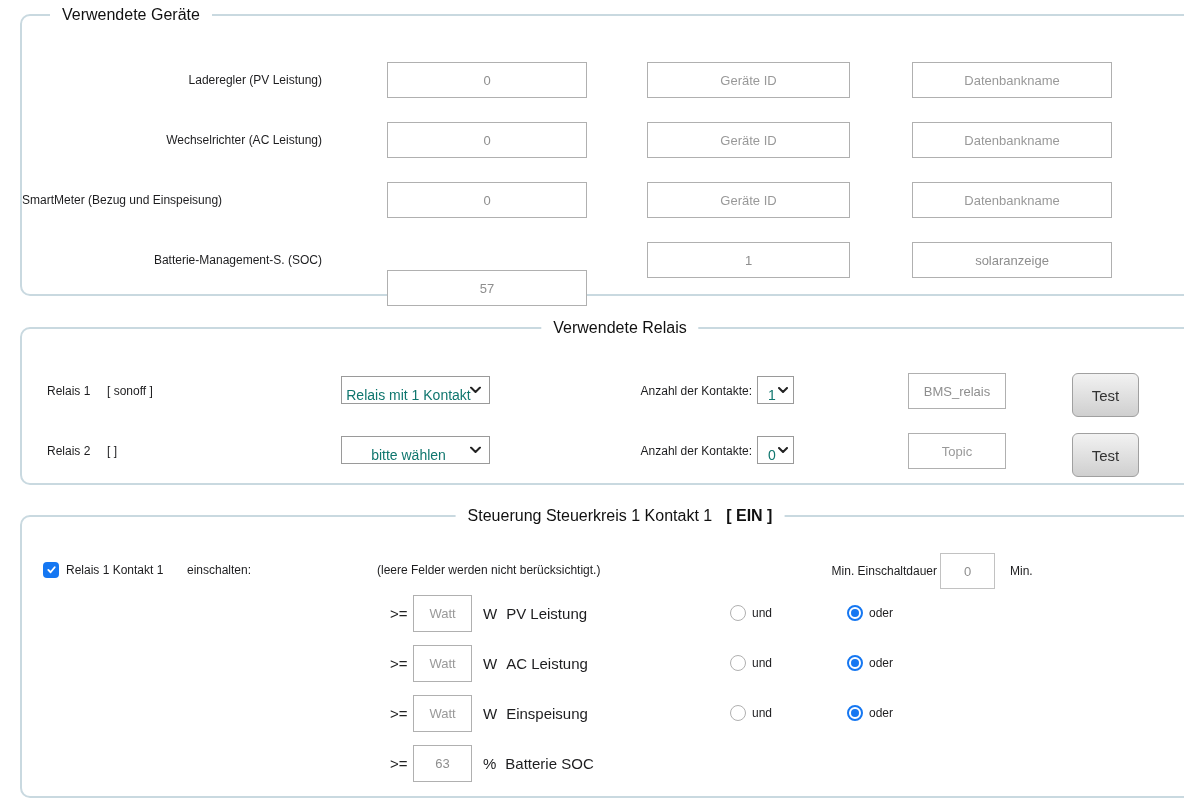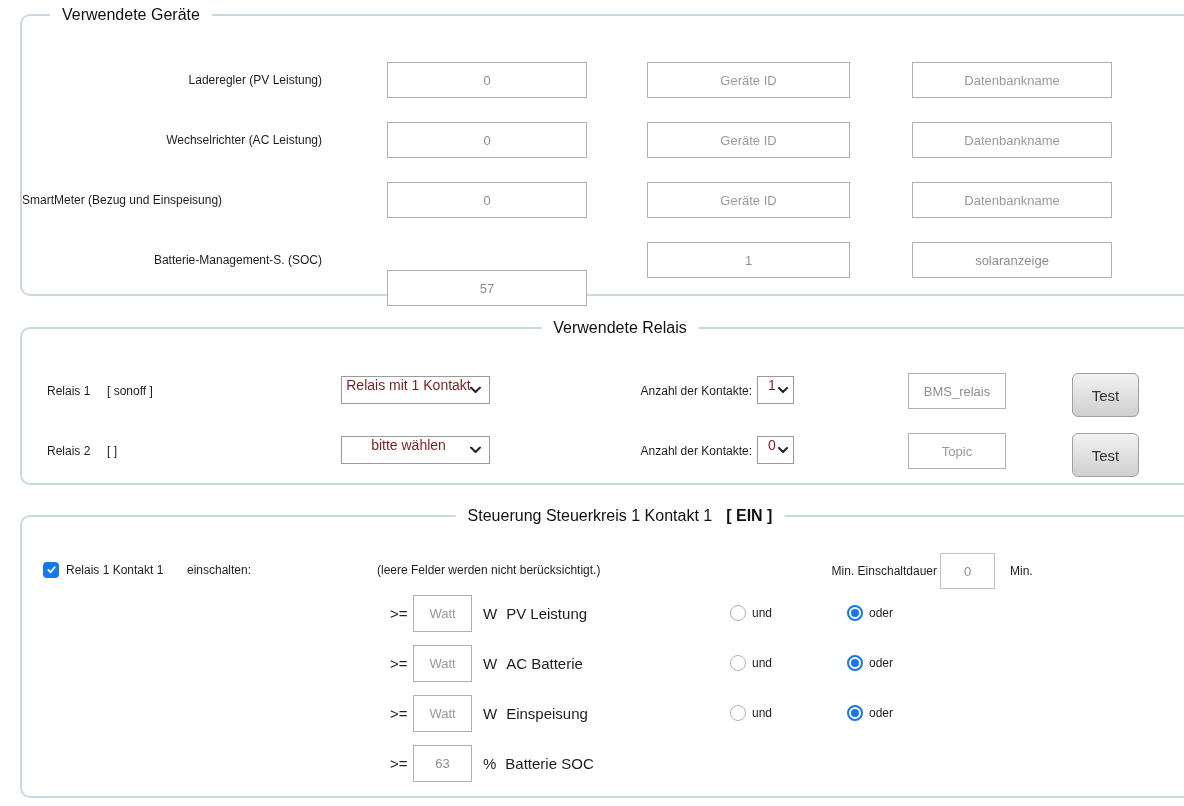--- a/index.html
+++ b/index.html
@@ -14,21 +14,21 @@
   .legend .state { font-weight: bold; margin-left: 14px; }
 
   .lbl { position: absolute; font-size: 12px; color: #1d1d1f; white-space: nowrap; }
 
   input.box { position: absolute; border: 1px solid #b0b0b0; background: #fff;
     text-align: center; font-family: "Liberation Sans", sans-serif;
     font-size: 13px; color: #8e8e8e; outline: none; }
   input.box::placeholder { color: #999; opacity: 1; }
 
   .selectbox { position: absolute; border: 1px solid #9a9a9a; background: #fff; height: 28px;
-    display: flex; align-items: flex-start; justify-content: center; font-size: 14px; color: #7f1d1d;
+    display: flex; align-items: flex-end; justify-content: center; font-size: 14px; color: #0f766e;
     cursor: default; }
   .selectbox .chev { position: absolute; right: 8px; top: 50%; transform: translateY(-50%); display: flex; }
   .selectbox.mini { justify-content: flex-start; padding-left: 10px; }
 
   .btn { position: absolute; width: 67px; height: 44px; border: 1px solid #a0a0a0; border-radius: 6px;
     background: linear-gradient(#f2f2f2, #cfcfcf); font-size: 15px; color: #333;
     font-family: "Liberation Sans", sans-serif; cursor: pointer; }
 
   .checkbox { position: absolute; width: 16px; height: 16px; border-radius: 4px;
     background: #1577f2; display: flex; align-items: center; justify-content: center; cursor: pointer; }
@@ -159,21 +159,21 @@
     <div class="lbl" style="left:730px; top:88px; line-height:17px;">und</div>
     <div class="radio on" style="left:825px; top:88px;"></div>
     <div class="lbl" style="left:847px; top:88px; line-height:17px;">oder</div>
   </div>
 
   <div>
     <div class="op" style="left:368px; top:128px; line-height:37px;">&gt;=</div>
     <input class="box" style="left: 391px; top: 128px; width: 59px; height: 37px;" placeholder="Watt">
     <div class="unitlab" style="left:461px; top:128px; line-height:37px;">
       <span>W</span>
-      <span>AC Batterie</span>
+      <span>AC Leistung</span>
     </div>
     <div class="radio" style="left:708px; top:138px;"></div>
     <div class="lbl" style="left:730px; top:138px; line-height:17px;">und</div>
     <div class="radio on" style="left:825px; top:138px;"></div>
     <div class="lbl" style="left:847px; top:138px; line-height:17px;">oder</div>
   </div>
 
   <div>
     <div class="op" style="left:368px; top:178px; line-height:37px;">&gt;=</div>
     <input class="box" style="left: 391px; top: 178px; width: 59px; height: 37px;" placeholder="Watt">

